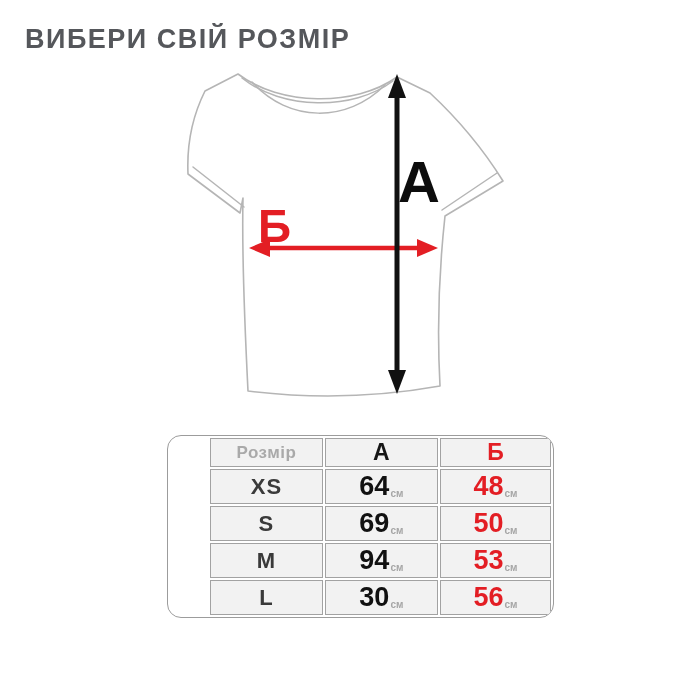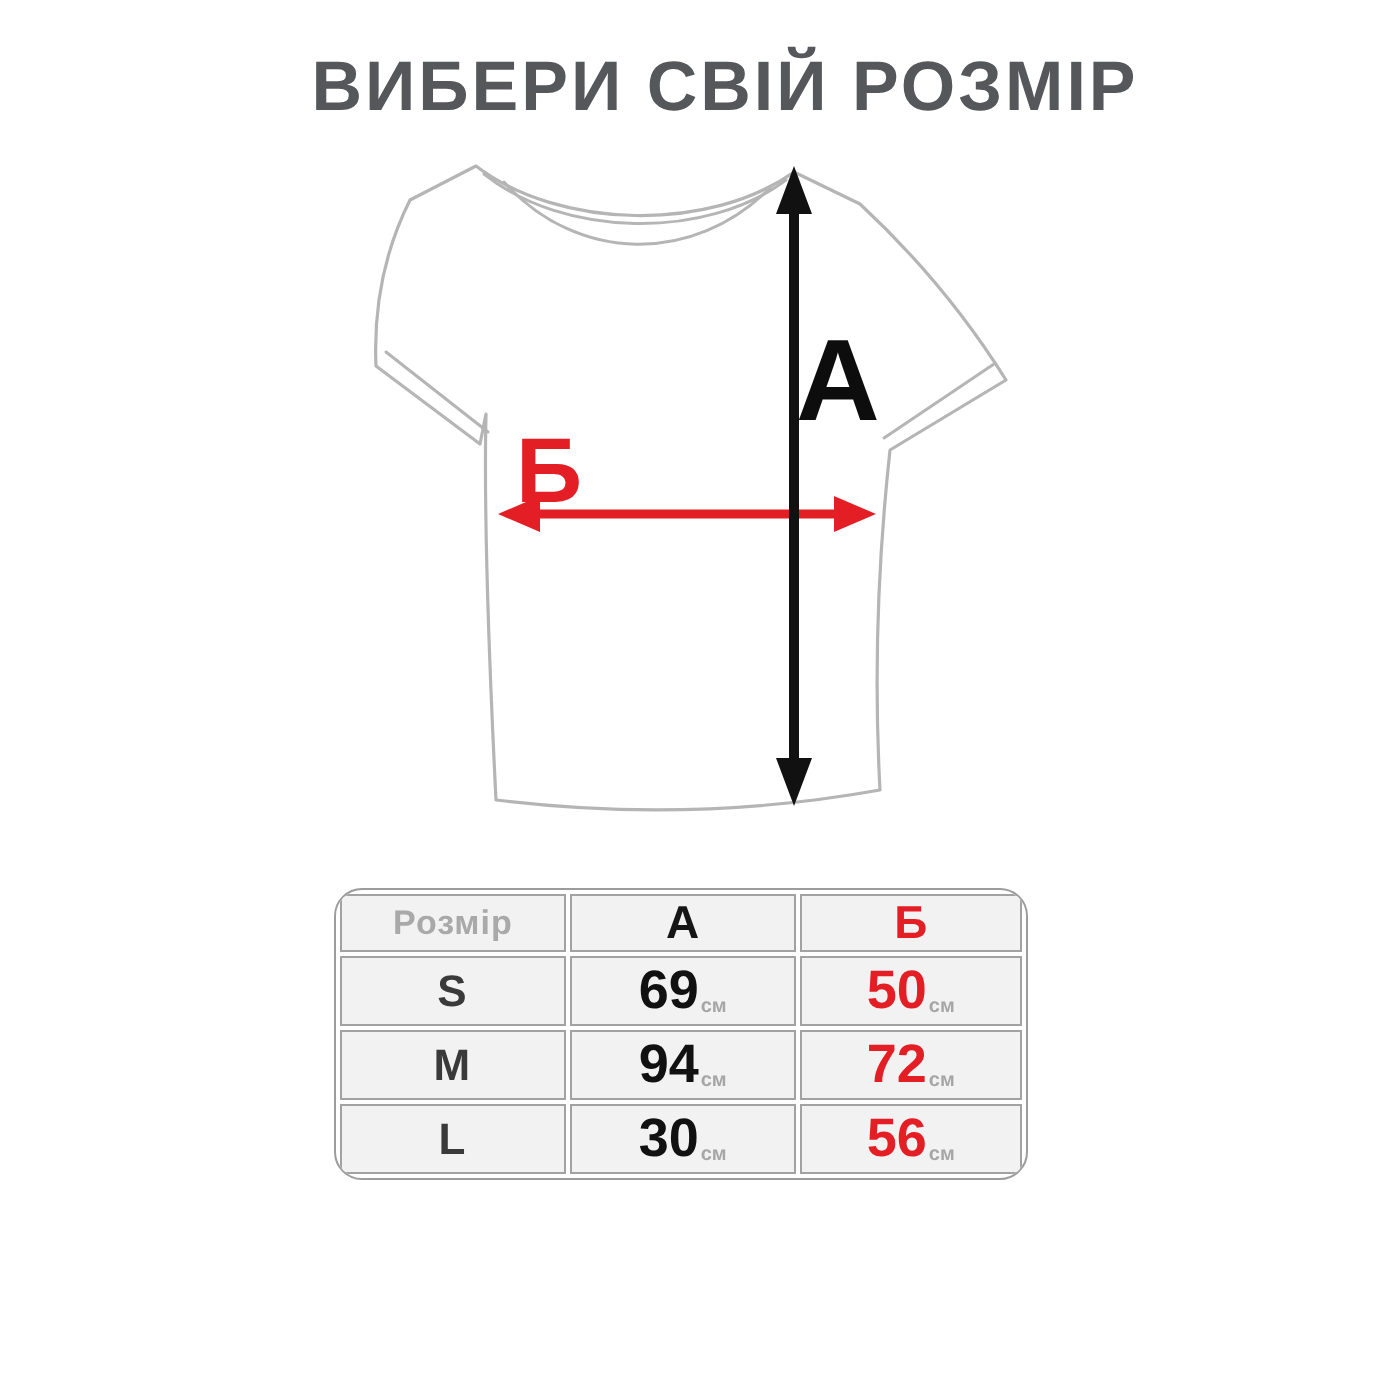--- a/index.html
+++ b/index.html
@@ -8,22 +8,22 @@
     background: #ffffff;
     width: 700px;
     height: 700px;
     overflow: hidden;
     font-family: "Liberation Sans", sans-serif;
   }
   .page { position: relative; width: 700px; height: 700px; }
 
   .title {
     margin: 24px 0 0 0;
-    text-align: center;
-    font-size: 35px;
+    text-align: left;
+    font-size: 27px;
     font-weight: 800;
     letter-spacing: 1.5px;
     color: #55575b;
     padding-left: 25px;
   }
 
   .diagram { position: relative; height: 356px; margin-top: 4px; }
   .diagram svg { position: absolute; left: 185px; top: 2px; }
 
   .label-a {
@@ -43,20 +43,21 @@
     color: #e31e24;
   }
 
   .table-wrap {
     width: 345px;
     margin: 20px 0 0 167px;
     border: 1px solid #9c9c9c;
     border-radius: 14px;
     background: #ffffff;
     overflow: hidden;
+    padding-left: 40px;
   }
   table {
     width: 100%;
     border-collapse: separate;
     border-spacing: 2px;
     table-layout: fixed;
   }
   th, td {
     border: 1px solid #a2a2a2;
     background: #f2f2f2;
@@ -141,28 +142,33 @@
         </colgroup>
       <thead>
         <tr>
           <th class="h-size">Розмір</th>
           <th class="h-a">А</th>
           <th class="h-b">Б</th>
         </tr>
       </thead>
       <tbody>
         <tr>
+          <td class="c-size">XS</td>
+          <td class="c-a"><span class="val">64</span><span class="unit">см</span></td>
+          <td class="c-b"><span class="val">48</span><span class="unit">см</span></td>
+        </tr>
+        <tr>
           <td class="c-size">S</td>
           <td class="c-a"><span class="val">69</span><span class="unit">см</span></td>
           <td class="c-b"><span class="val">50</span><span class="unit">см</span></td>
         </tr>
         <tr>
           <td class="c-size">M</td>
           <td class="c-a"><span class="val">94</span><span class="unit">см</span></td>
-          <td class="c-b"><span class="val">72</span><span class="unit">см</span></td>
+          <td class="c-b"><span class="val">53</span><span class="unit">см</span></td>
         </tr>
         <tr>
           <td class="c-size">L</td>
           <td class="c-a"><span class="val">30</span><span class="unit">см</span></td>
           <td class="c-b"><span class="val">56</span><span class="unit">см</span></td>
         </tr>
       </tbody>
     </table>
   </div>
 

